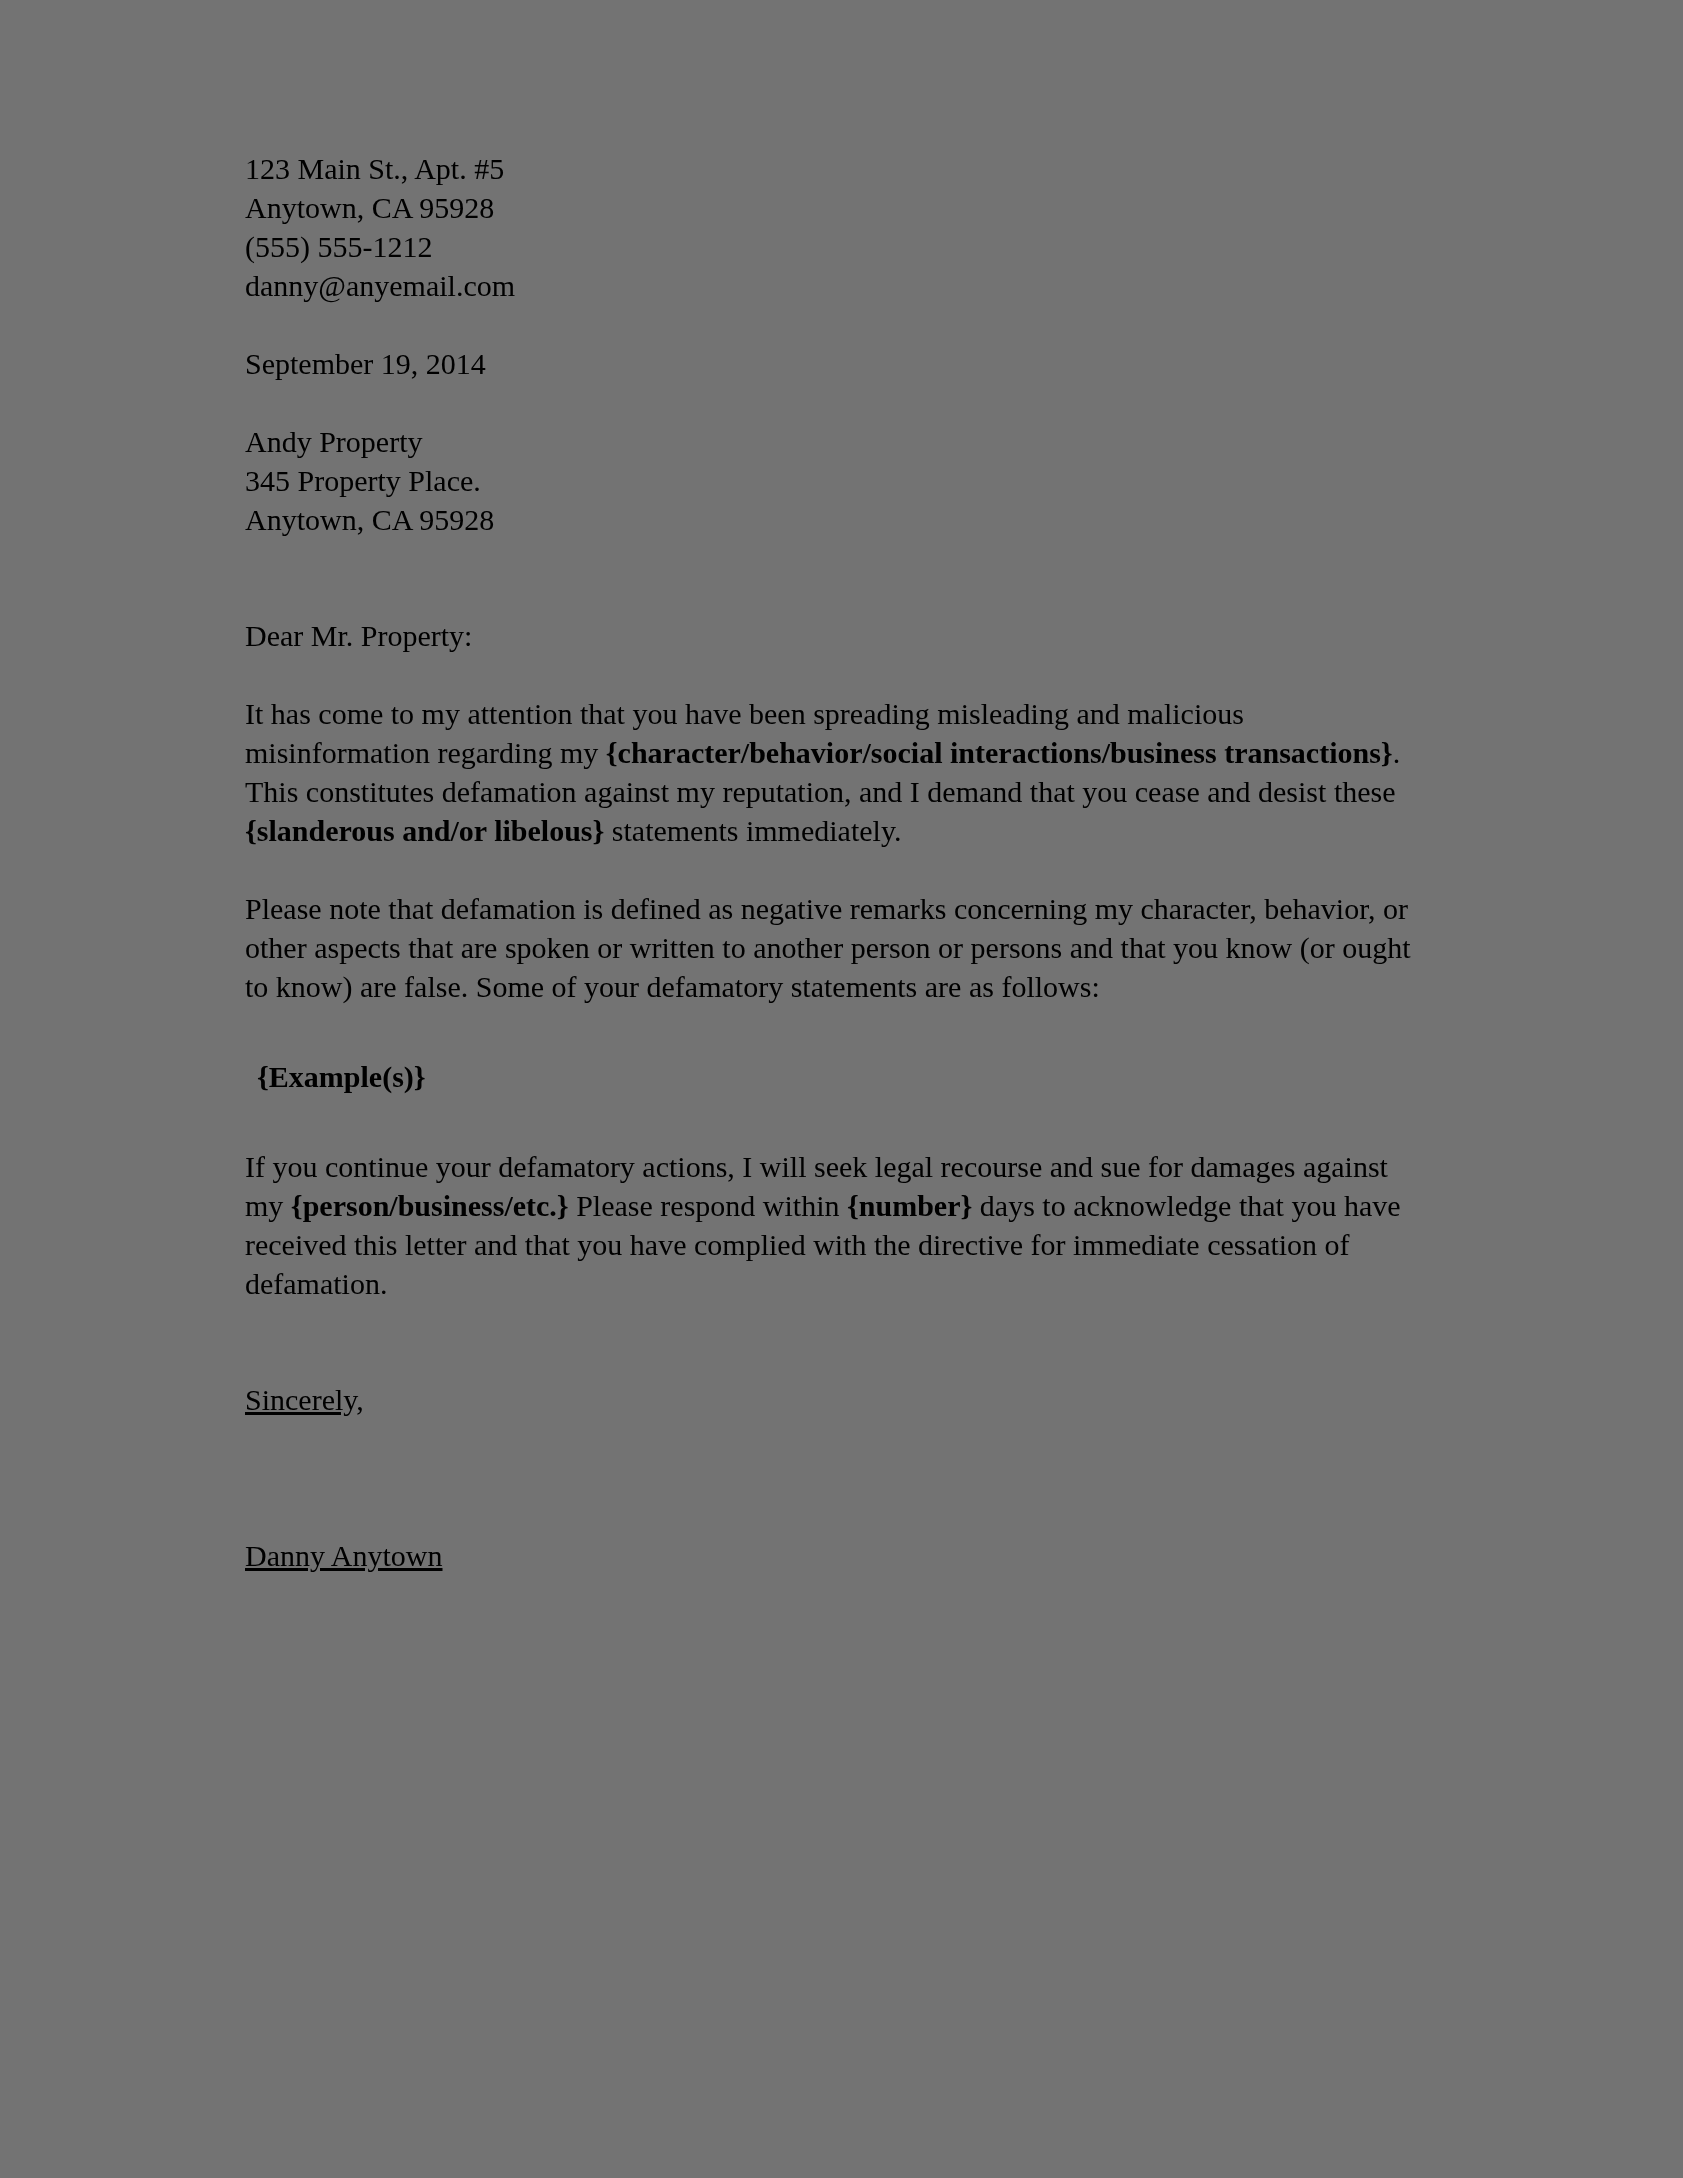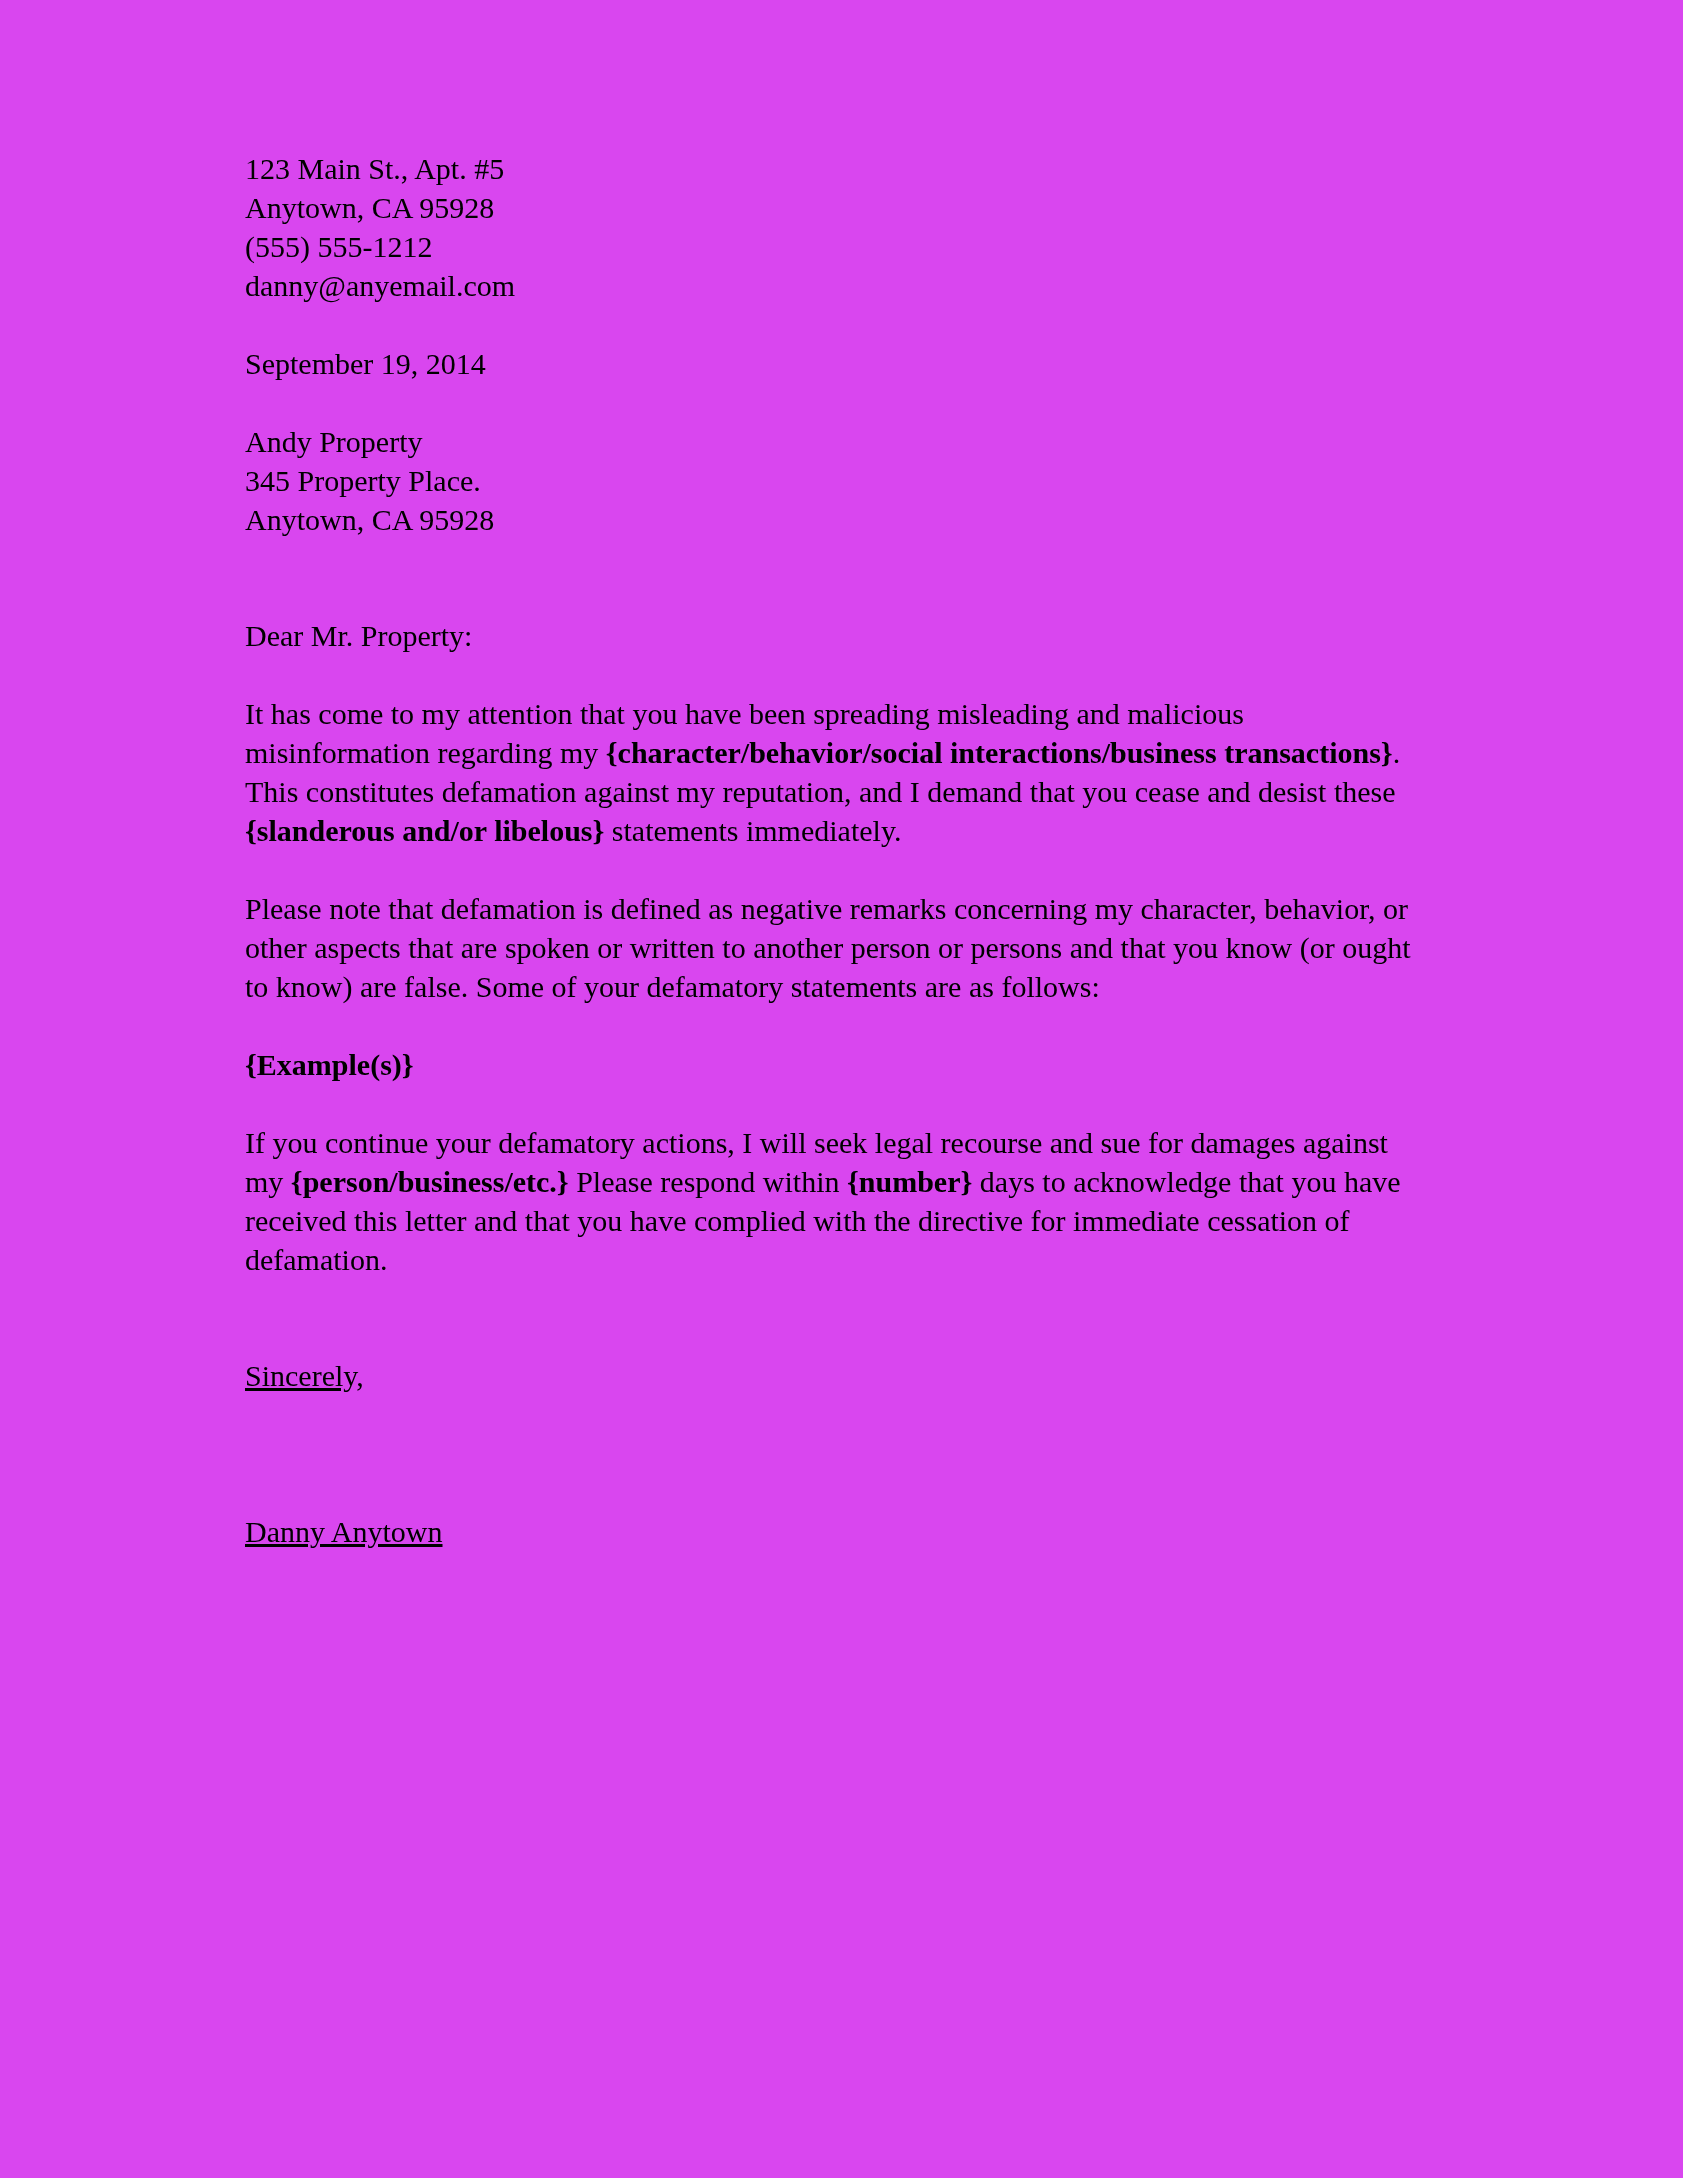--- a/index.html
+++ b/index.html
@@ -11,21 +11,21 @@
     width: 1683px;
     height: 2178px;
     font-family: "Liberation Serif", "DejaVu Serif", serif;
     color: #000000;
     -webkit-font-smoothing: antialiased;
   }
   #page {
     position: relative;
     width: 1683px;
     height: 2178px;
-    background: #d946ef;
+    background: #737373;
     overflow: hidden;
   }
   #letter {
     position: absolute;
     left: 245px;
     top: 149px;
     width: 1180px;
   }
   .line {
     font-size: 30px;
@@ -42,21 +42,21 @@
     margin: 0;
   }
   .para b, .bold {
     font-weight: bold;
     text-align: right;
   }
   .standalone-bold {
     font-size: 30px;
     line-height: 39px;
     font-weight: bold;
-    margin: 0;
+    margin: 12px;
   }
   .sig-name {
     font-size: 30px;
     line-height: 39px;
     margin: 0;
     text-decoration: underline;
   }
 </style>
 </head>
 <body>

